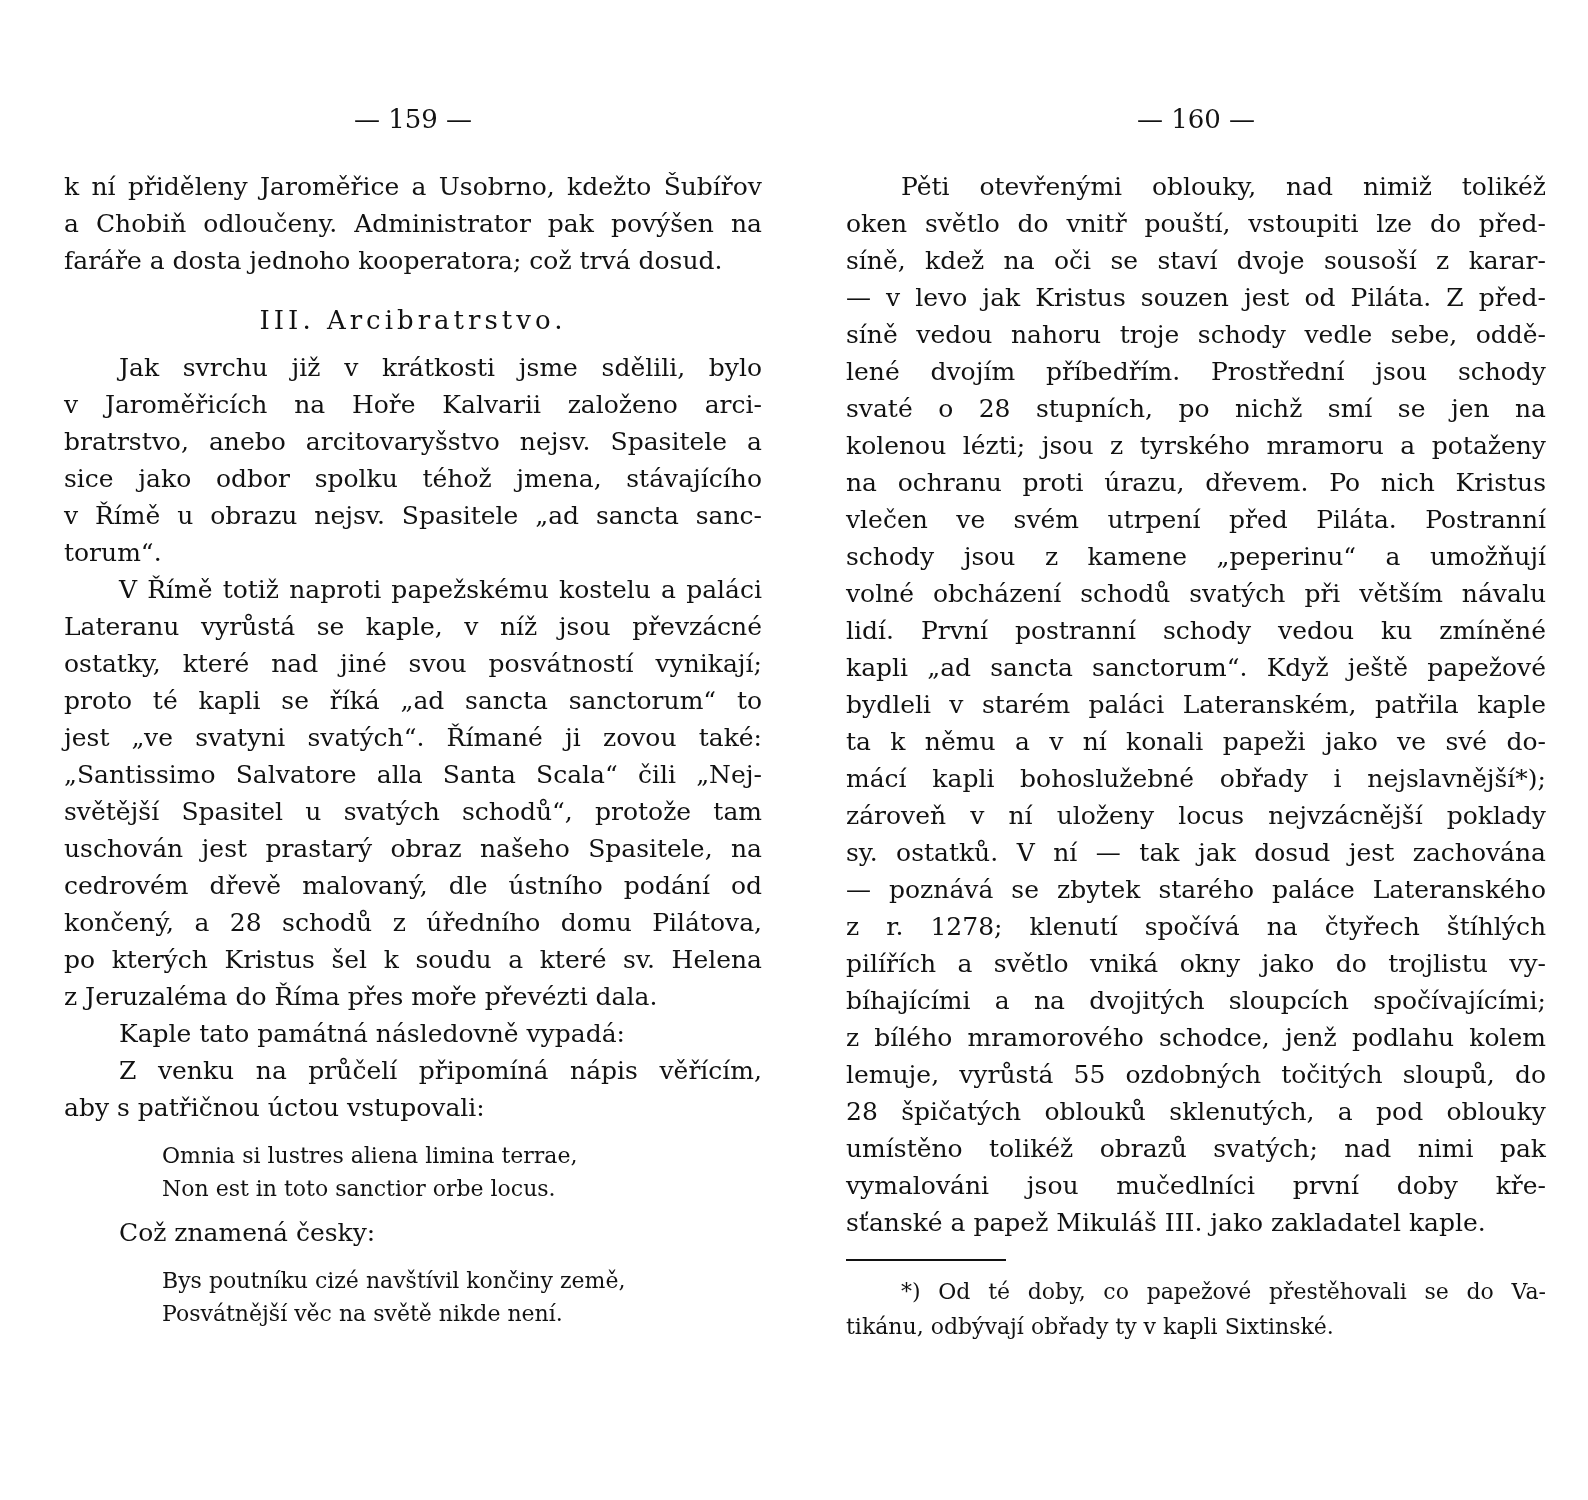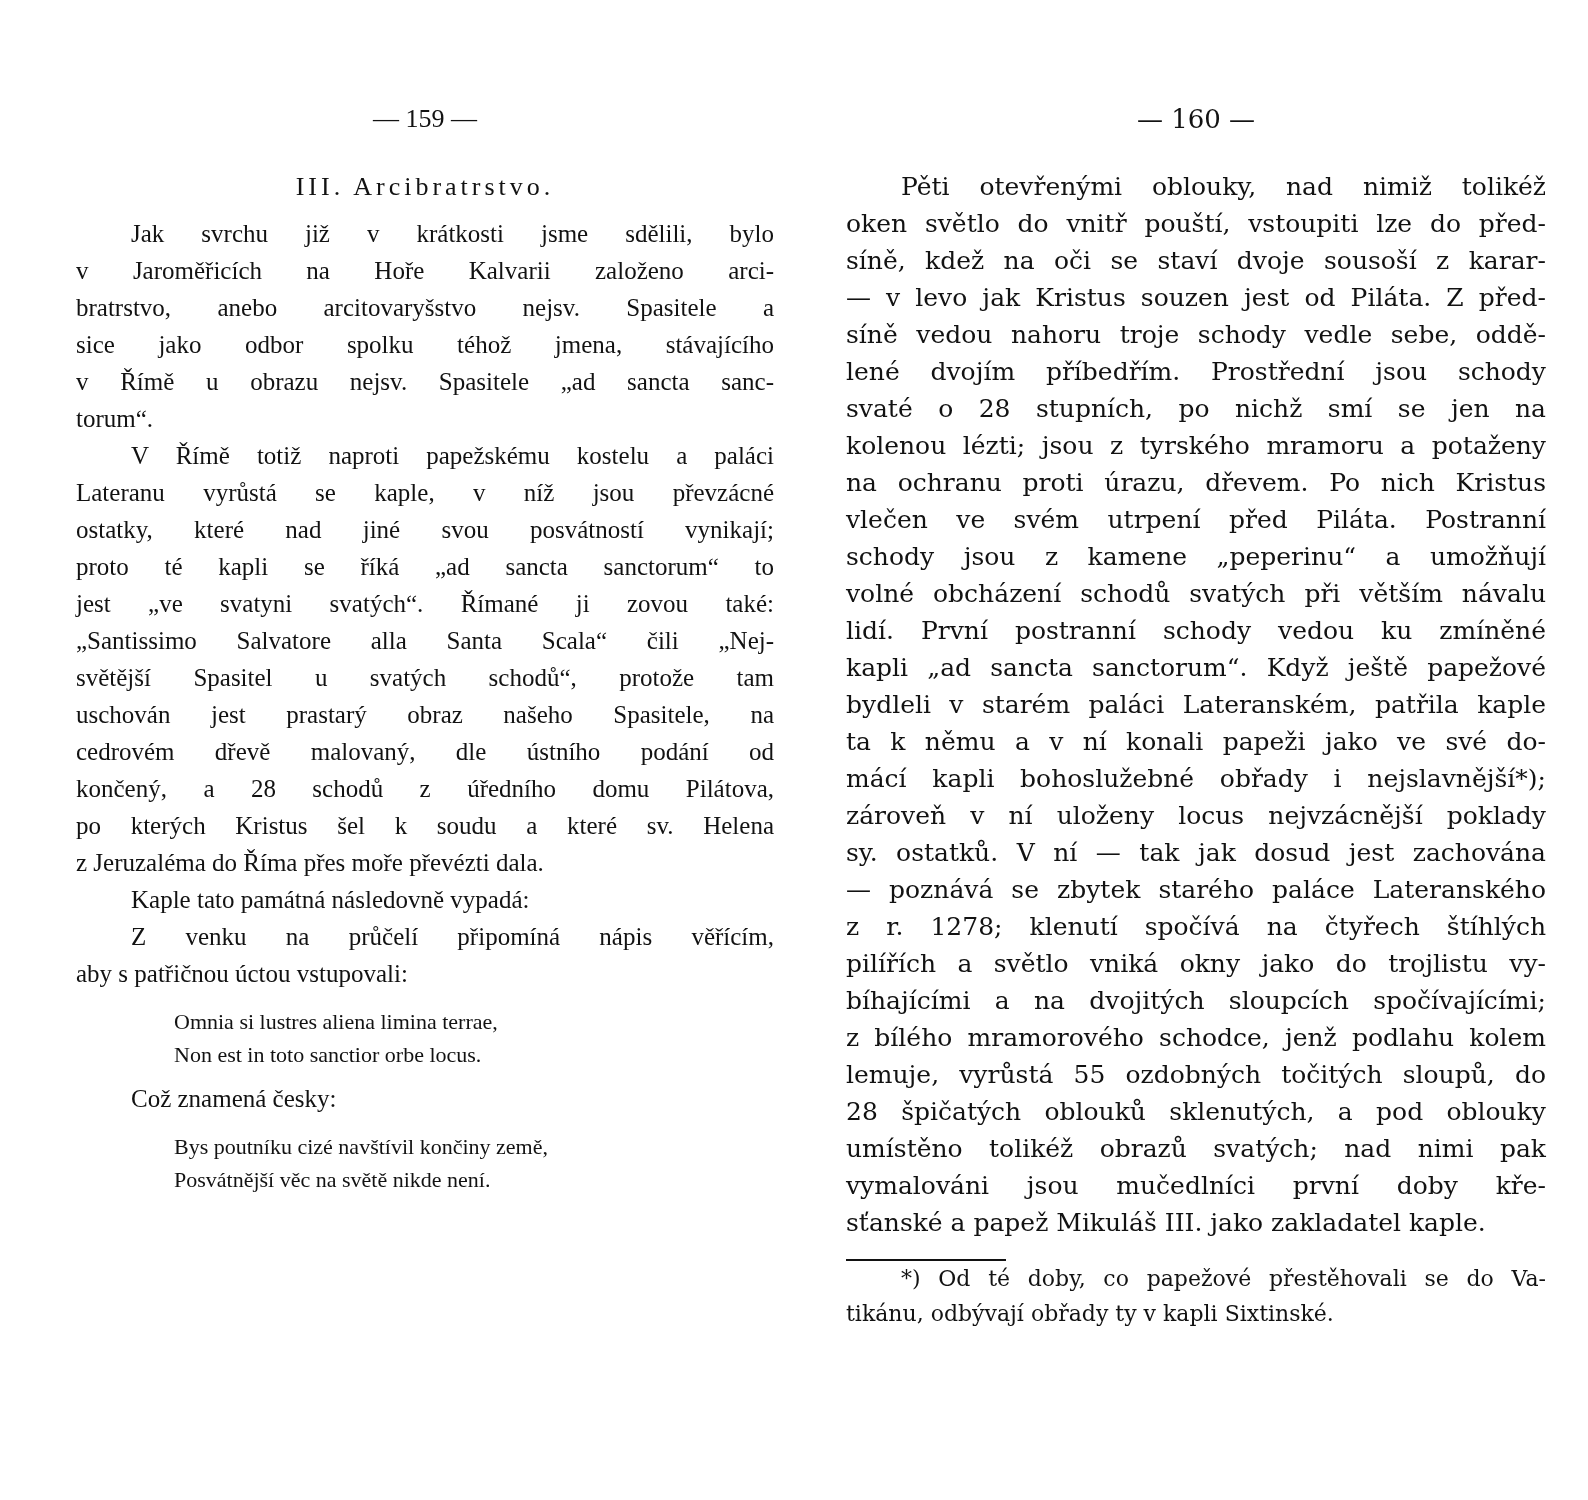--- a/index.html
+++ b/index.html
@@ -13,21 +13,21 @@
     position: relative;
     width: 1588px;
     height: 1500px;
     background: #ffffff;
     overflow: hidden;
   }
   .page {
     position: absolute;
     top: 0;
   }
-  .page-left  { left: 76px;  width: 698px; font-family: Liberation Serif, serif; }
+  .page-left  { left: 64px;  width: 698px; }
   .page-right { left: 846px; width: 700px; }
 
   .pagenum {
     margin-top: 102px;
     margin-bottom: 32px;
     text-align: center;
     font-size: 26px;
     line-height: 34px;
   }
 
@@ -55,38 +55,43 @@
     line-height: 33px;
     text-align: left;
   }
 
   .footnote-rule {
     width: 160px;
     height: 0;
     border-top: 2.5px solid #121212;
     margin-top: 18px;
   }
-  .footnote { }
+  .footnote { margin-top: 13px; }
   .footnote .tline {
     font-size: 22px;
     line-height: 35px;
     text-align: justify;
     text-align-last: justify;
   }
   .footnote .tline.last { text-align-last: left; }
   .footnote .tline:first-child { text-indent: 55px; }
 </style>
 </head>
 <body>
 
 <div class="canvas">
 
   <div class="page page-left">
     <div class="pagenum">— 159 —</div>
 
+    <div class="body-par">
+        <div class="tline">k ní přiděleny Jaroměřice a Usobrno, kdežto Šubířov</div>
+        <div class="tline">a Chobiň odloučeny. Administrator pak povýšen na</div>
+        <div class="tline last">faráře a dosta jednoho kooperatora; což trvá dosud.</div>
+      </div>
 
     <div class="heading">III. Arcibratrstvo.</div>
 
     <div class="body-par indent">
         <div class="tline">Jak svrchu již v krátkosti jsme sdělili, bylo</div>
         <div class="tline">v Jaroměřicích na Hoře Kalvarii založeno arci-</div>
         <div class="tline">bratrstvo, anebo arcitovaryšstvo nejsv. Spasitele a</div>
         <div class="tline">sice jako odbor spolku téhož jmena, stávajícího</div>
         <div class="tline">v Římě u obrazu nejsv. Spasitele „ad sancta sanc-</div>
         <div class="tline last">torum“.</div>

